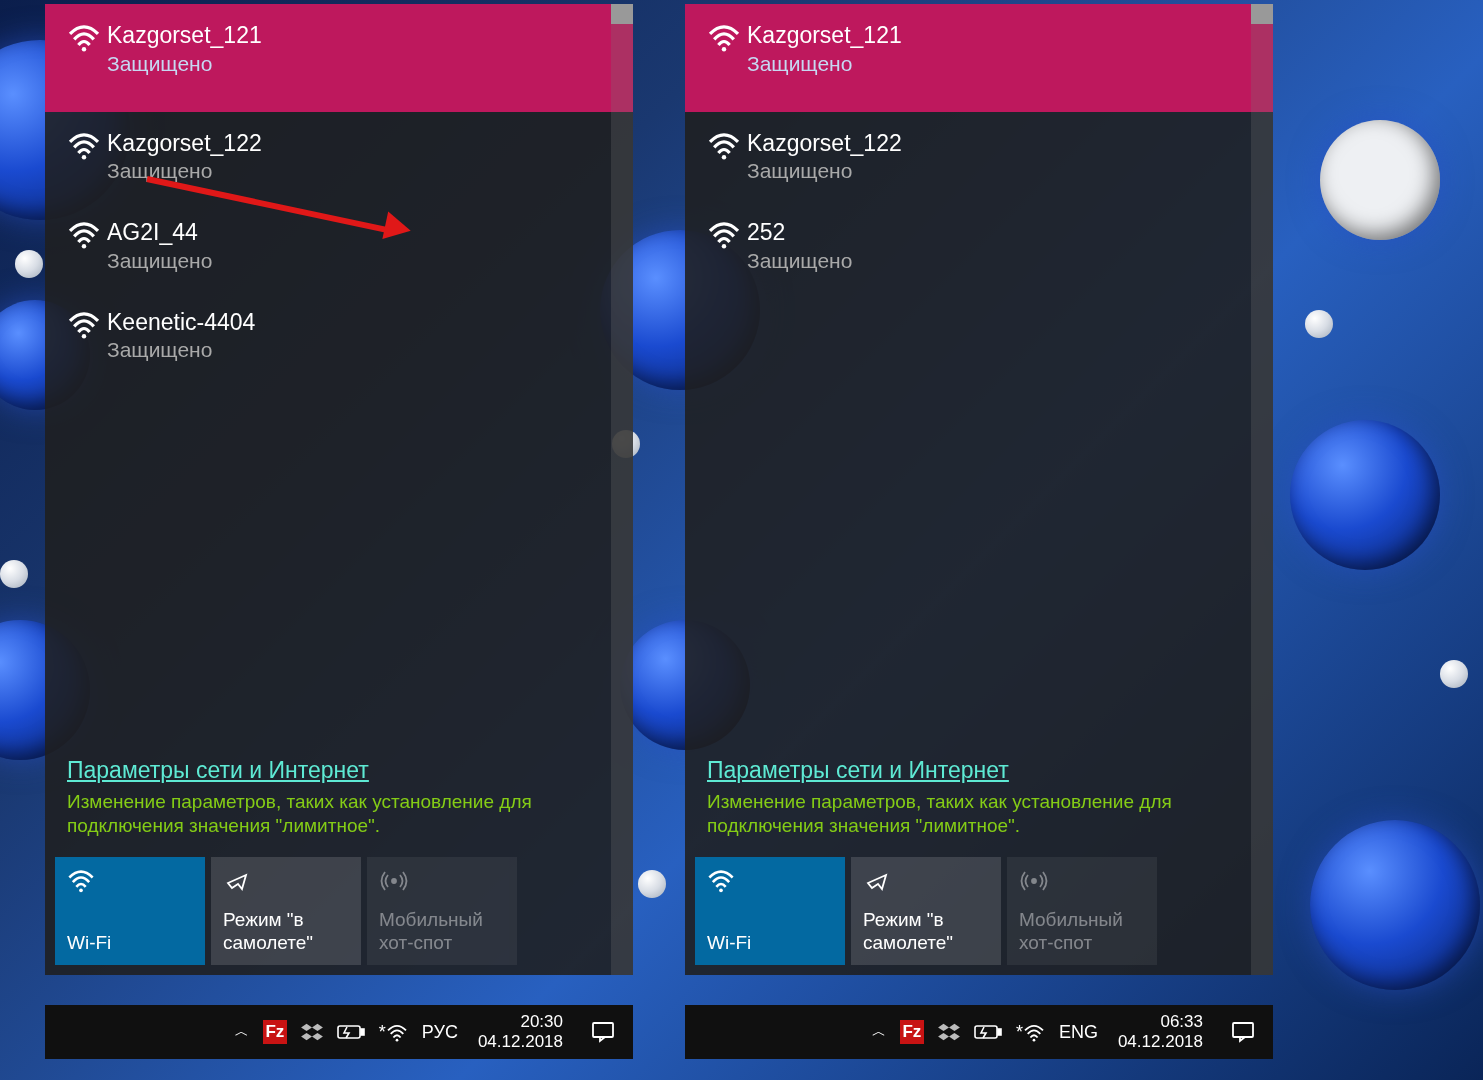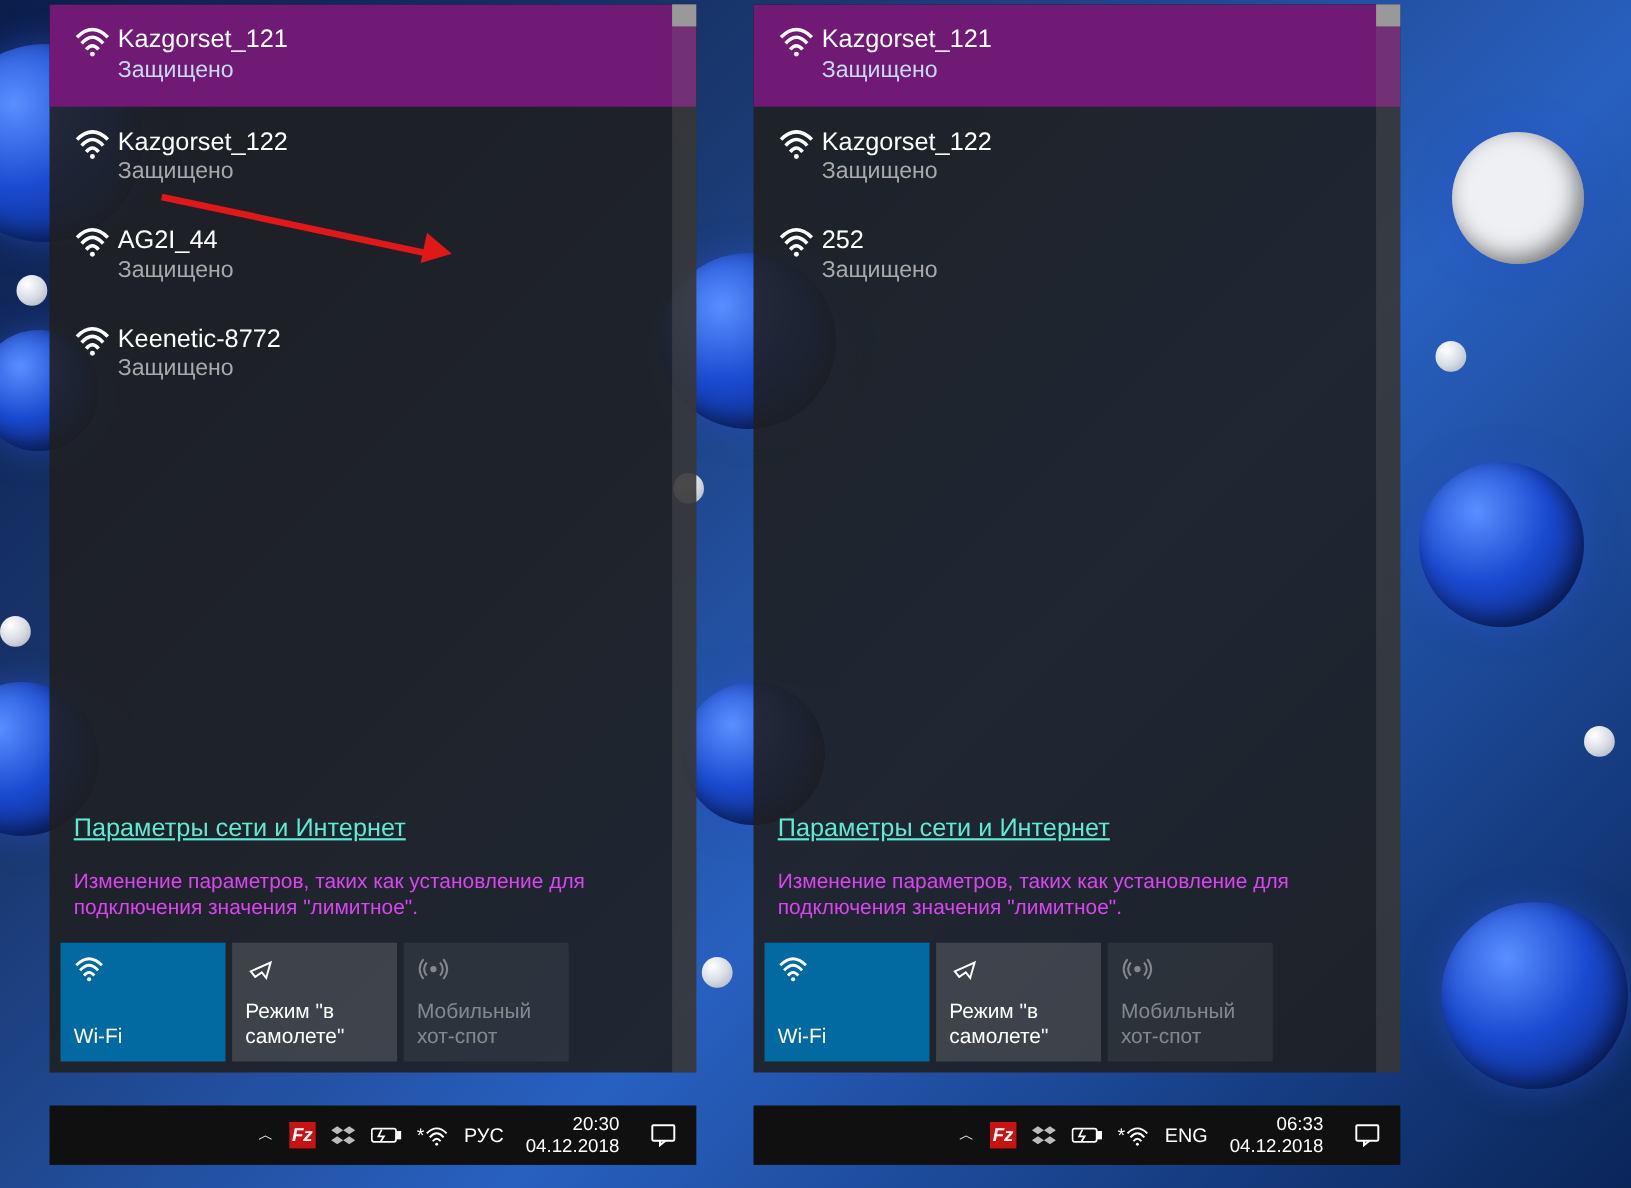--- a/index.html
+++ b/index.html
@@ -20,54 +20,54 @@
 
   .panel{position:absolute;top:4px;width:588px;height:1055px;background:transparent}
   .panel-left{left:45px}
   .panel-right{left:685px}
   .flyout{position:absolute;left:0;right:0;top:0;bottom:84px;background:rgba(31,31,31,.88);display:flex;flex-direction:column}
   .scroll-track{position:absolute;right:0;top:0;bottom:84px;width:22px;background:rgba(120,120,120,.25)}
   .scroll-thumb{position:absolute;left:0;right:0;top:0;height:20px;background:#999}
 
   .net-list{flex:1;overflow:hidden}
   .net{display:flex;align-items:flex-start;padding:18px 22px 18px 16px;color:#fff}
-  .net.sel{background:#701a75;color:#fff;padding-bottom:21px;flex-direction:row}
+  .net.sel{background:#be185d;color:#fff;padding-bottom:36px;flex-direction:row}
   .net-row{display:flex;align-items:flex-start;width:100%}
   .wifi-icon{width:46px;flex:0 0 46px;display:flex;align-items:flex-start;justify-content:center;padding-top:2px}
   .net-txt{flex:1}
   .ssid{font-size:23px;font-weight:400;line-height:1.2}
   .sec{font-size:21px;color:#c7d8f2;margin-top:2px}
   .net:not(.sel) .sec{color:#a9a9a9}
   .sel-body{padding-left:46px;width:100%;margin-top:14px}
   .auto-row{display:flex;align-items:center;gap:14px;margin:8px 0 18px}
   .chk{width:28px;height:28px;border:2px solid #fff;background:#0b63c0;display:flex;align-items:center;justify-content:center;color:#fff}
   .auto-lbl{font-size:22px;color:#fff}
   .btn-row{display:flex;justify-content:flex-end;gap:10px}
   .btn{min-width:212px;height:48px;background:rgba(255,255,255,.15);border:2px solid rgba(255,255,255,.45);color:#fff;font-size:22px;display:flex;align-items:center;justify-content:center;cursor:pointer}
   .btn.disabled{opacity:.5;border-color:transparent;background:rgba(255,255,255,.08)}
   .btn.connect{border:3px solid #fff}
   .pw-label{font-size:21px;color:#fff;margin:8px 0 10px}
   .pw-input{width:100%;height:50px;background:#fff;border:3px solid #4aa0ff;padding:4px 10px;font-size:22px;outline:none}
   .hint{font-size:21px;color:#eaf2ff;line-height:1.35;margin:14px 0 18px}
 
   .settings-link{padding:14px 22px 0;color:#c8c8c8}
   .settings-link .ttl{font-size:23px;text-decoration:underline;color:#5eead4;cursor:pointer}
-  .settings-link .desc{font-size:19px;color:#d946ef;margin-top:24px;line-height:1.3}
+  .settings-link .desc{font-size:19px;color:#84cc16;margin-top:6px;line-height:1.3}
 
   .tiles{display:flex;gap:6px;padding:18px 10px 10px}
   .tile{width:150px;height:108px;background:rgba(255,255,255,.14);color:#fff;display:flex;flex-direction:column;justify-content:space-between;padding:10px 12px;cursor:pointer;font-size:20px}
   .tile.on{background:#0369a1}
   .tile.dis{opacity:.45;cursor:default}
   .tile .tlabel{font-size:19px;line-height:1.2}
   .tile .ticon{height:28px;display:flex;align-items:center}
 
   .taskbar{position:absolute;left:0;right:0;bottom:0;height:54px;background:#101010;display:flex;align-items:center;justify-content:flex-end;padding:0 4px;gap:4px}
   .tray{display:flex;align-items:center;gap:14px;color:#fff;font-size:18px;padding:0 8px}
   .tray .chev{font-size:14px}
-  .fz{background:#c81313;color:#fff;font-style:italic;font-weight:bold;width:24px;height:24px;display:flex;align-items:center;justify-content:center;font-size:17px}
+  .fz{background:#c81313;color:#fff;font-weight:bold;width:24px;height:24px;display:flex;align-items:center;justify-content:center;font-size:17px}
   .clock{display:flex;flex-direction:column;align-items:flex-end;color:#fff;font-size:17px;line-height:1.15;margin-left:6px}
   .notif{width:36px;height:36px;display:flex;align-items:center;justify-content:center;color:#fff;margin-left:8px}
 
   .arrow{position:absolute;pointer-events:none}
   .arrow-line{position:absolute;height:6px;background:#e01818;transform-origin:left center}
   .arrow-head{position:absolute;width:0;height:0;border-left:26px solid #e01818;border-top:14px solid transparent;border-bottom:14px solid transparent}
 
   svg{display:block}
 </style>
 </head>
@@ -144,21 +144,21 @@
       <div class="net">
         <span class="wifi-icon">
           <svg width="34" height="28" viewBox="0 0 24 20" fill="none" stroke="#fff" stroke-width="2.3">
               <path d="M2 7 Q12 -3 22 7"></path>
               <path d="M5 11 Q12 3 19 11"></path>
               <path d="M8 15 Q12 10 16 15"></path>
               <circle cx="12" cy="18" r="1.6" fill="#fff" stroke="none"></circle>
             </svg>
         </span>
         <div class="net-txt">
-          <div class="ssid">Keenetic-8772</div>
+          <div class="ssid">Keenetic-4404</div>
           <div class="sec">Защищено</div>
         </div>
       </div>
     </div>
 
     <div class="settings-link">
       <div class="ttl">Параметры сети и Интернет</div>
       <div class="desc">Изменение параметров, таких как установление для подключения значения "лимитное".</div>
     </div>
 

